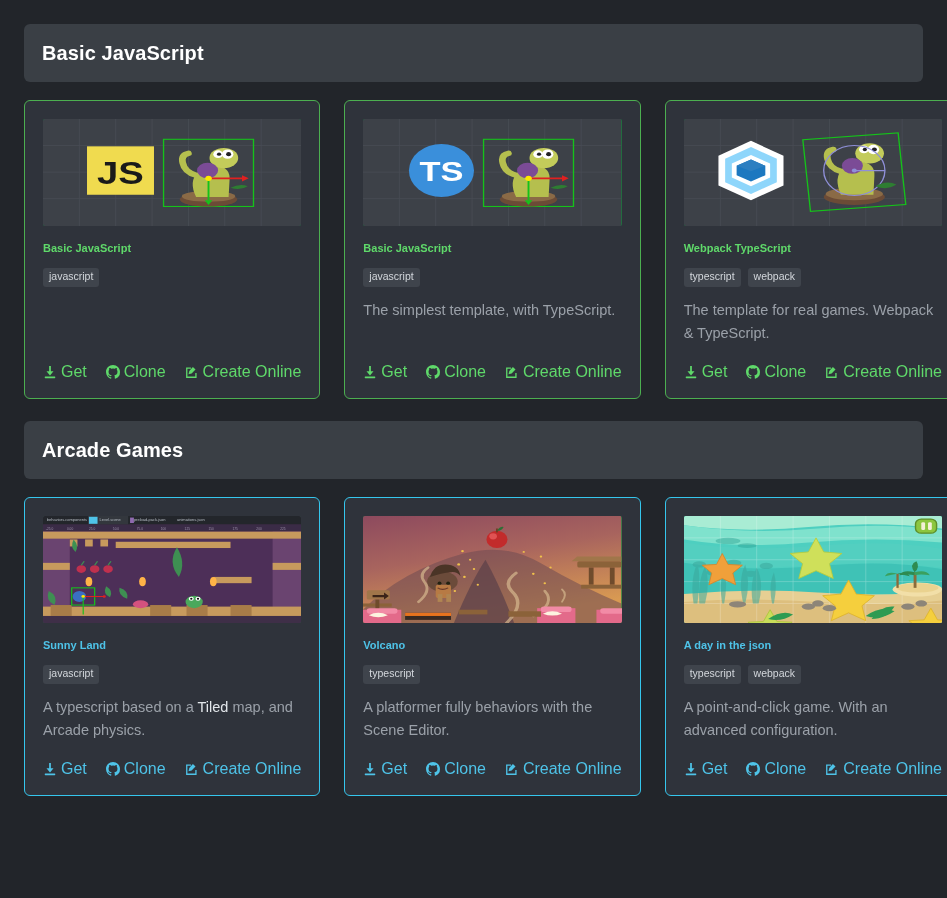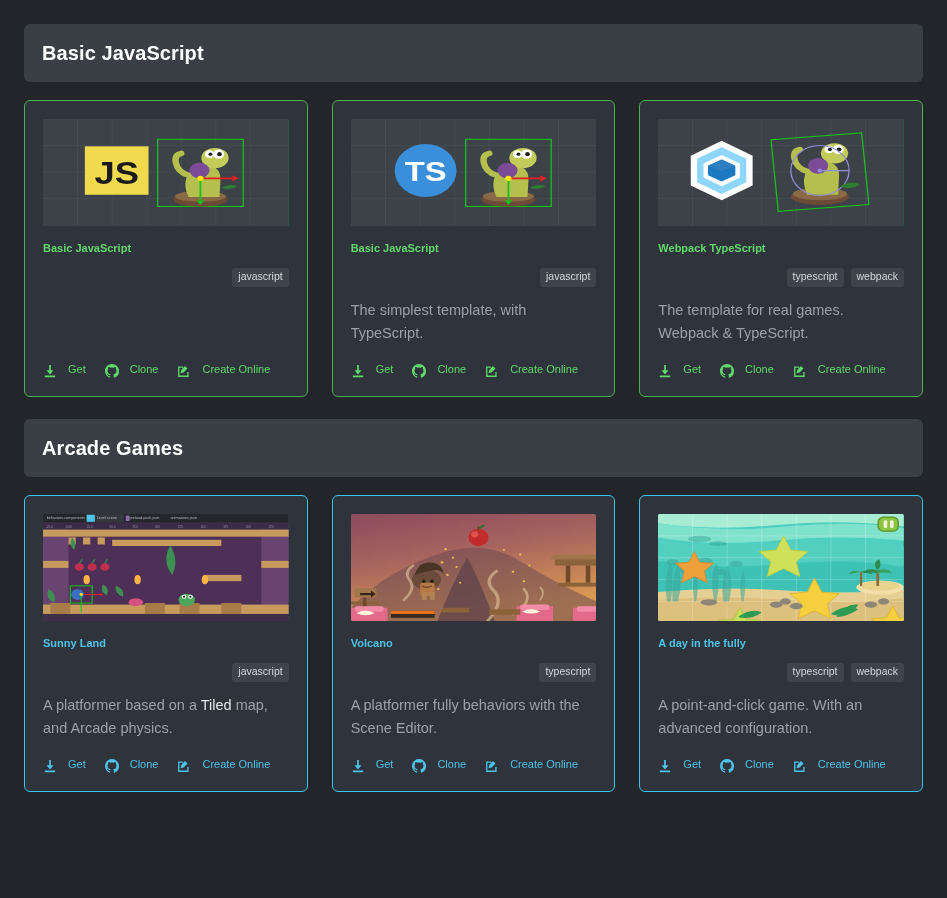--- a/index.html
+++ b/index.html
@@ -72,21 +72,20 @@
     margin-bottom: 13px;
     line-height: 1.2;
   }
   .accent-cyan .card-title { color: #4ec3e8; }
 
   .tags {
     display: flex;
     gap: 7px;
     margin-bottom: 12px;
     min-height: 19px;
-    justify-content: flex-end;
   }
   .tag {
     background: #3f444c;
     color: #d3d7dc;
     font-size: 10.5px;
     padding: 2px 6px 3px 6px;
     border-radius: 3px;
     line-height: 1.2;
     white-space: nowrap;
   }
@@ -102,23 +101,24 @@
 
   .card-links {
     display: flex;
     gap: 19px;
     align-items: center;
     margin-top: auto;
     padding-top: 10px;
   }
   .card-link {
     display: inline-flex;
-    gap: 11px;
+    align-items: center;
+    gap: 4px;
     color: #5fd96a;
-    font-size: 11px;
+    font-size: 16px;
     text-decoration: none;
     cursor: pointer;
     white-space: nowrap;
   }
   .accent-cyan .card-link { color: #4ec3e8; }
   .card-link svg { flex: 0 0 auto; display: block; }
   .card-link .lbl { line-height: 1; }
 </style>
 </head>
 <body>
@@ -441,21 +441,21 @@
           <line x1="42" y1="103" x2="42" y2="126" stroke="#15c21a" stroke-width="1.2"></line>
           <circle cx="42" cy="103" r="1.8" fill="#ffe800"></circle>
           <rect x="0" y="128" width="270" height="9" fill="#3f2f48"></rect>
         </svg>
       </div>
       <div class="card-title">Sunny Land</div>
       <div class="tags">
         <span class="tag">javascript</span>
       </div>
       <div class="desc">
-        <span>A platformer based on a </span><b>Tiled</b><span> map, and Arcade physics.</span>
+        <span>A typescript based on a </span><b>Tiled</b><span> map, and Arcade physics.</span>
       </div>
       <div class="card-links">
         <a class="card-link">
           <span>
               <svg width="14" height="14" viewBox="0 0 16 16" fill="currentColor">
                 <path d="M7 1h2v6h3L8 12 4 7h3z"></path>
                 <rect x="2" y="13" width="12" height="2" rx="0.6"></rect>
               </svg>
             </span>
           <span class="lbl">Get</span>
@@ -665,21 +665,21 @@
             <path d="M223 74 q-10 -4 -13 3 q8 -2 13 -3z" fill="#3aa05e"></path>
             <path d="M223 74 q10 -4 13 3 q-8 -2 -13 -3z" fill="#2e8b50"></path>
           </g>
           <g>
             <rect x="242" y="4" width="22" height="18" rx="6" fill="#8cc63f" stroke="#5d8f2a" stroke-width="1.5"></rect>
             <rect x="248" y="8" width="4" height="10" rx="1.6" fill="#f4f0d8"></rect>
             <rect x="255" y="8" width="4" height="10" rx="1.6" fill="#f4f0d8"></rect>
           </g>
         </svg>
       </div>
-      <div class="card-title">A day in the fully</div>
+      <div class="card-title">A day in the json</div>
       <div class="tags">
         <span class="tag">typescript</span>
         <span class="tag">webpack</span>
       </div>
       <div class="desc">
         <span>A point-and-click game. With an advanced configuration.</span>
       </div>
       <div class="card-links">
         <a class="card-link">
           <span>

